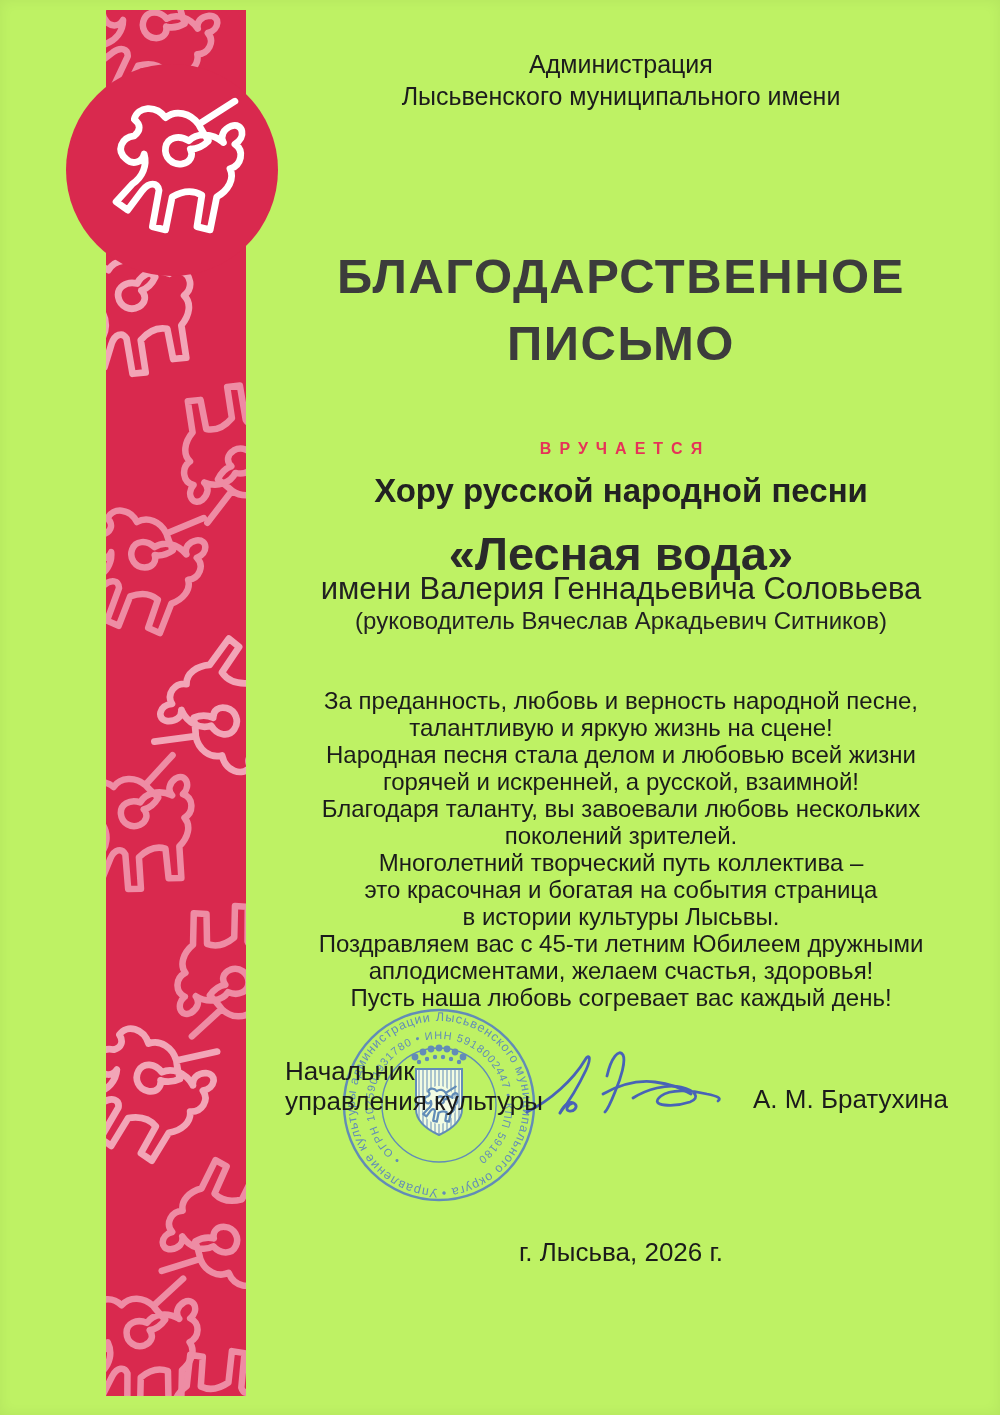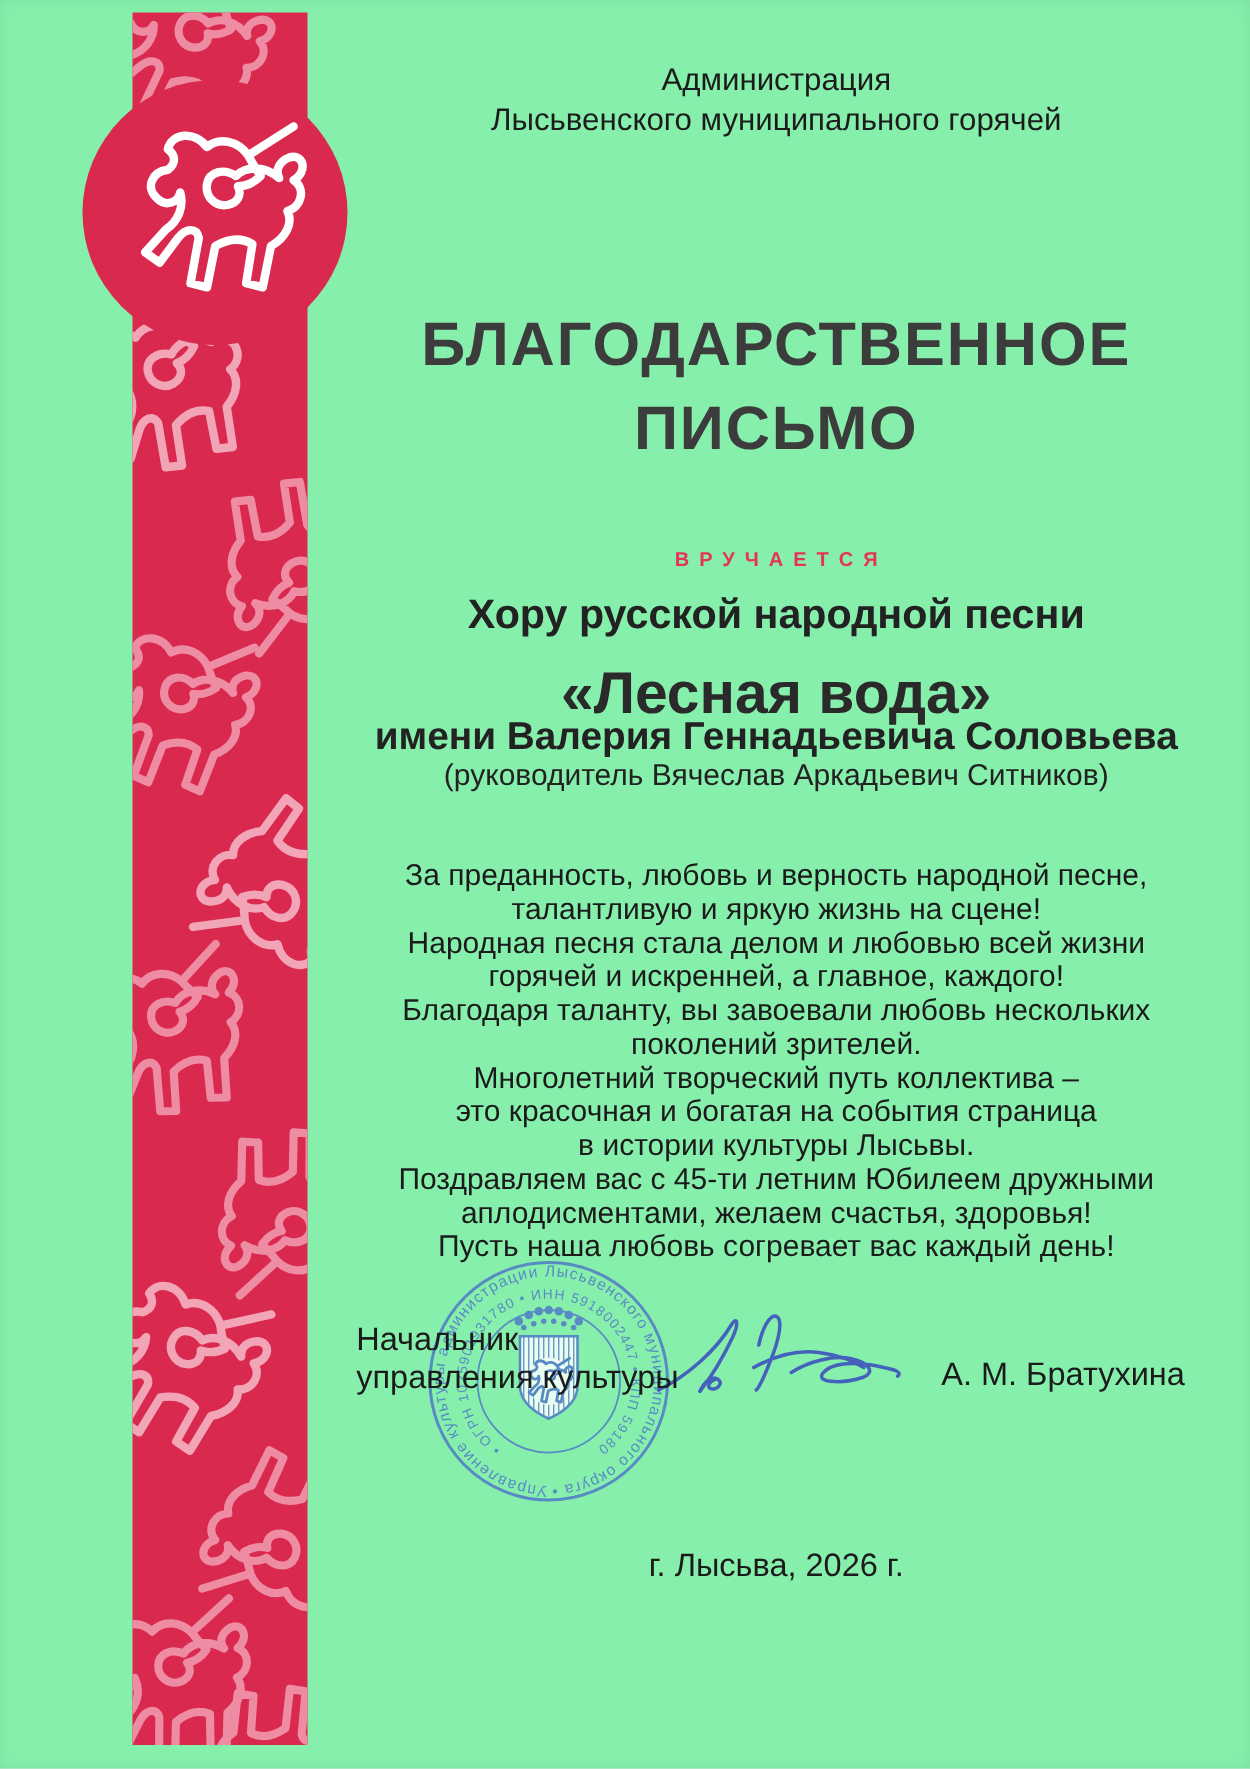--- a/index.html
+++ b/index.html
@@ -1,34 +1,34 @@
 <!DOCTYPE html>
 <html lang="ru"><head>
 <meta charset="utf-8">
 <style>
   html,body{margin:0;padding:0;background:#e9e9e7;}
   .page{
     position:relative;
     width:1000px;height:1415px;
     margin:0 auto;
-    background:#86efac;
+    background:#bef264;
     overflow:hidden;
     font-family:"Liberation Sans", sans-serif;
     color:#1e1e1e;
     box-shadow:inset 0 0 14px rgba(0,0,0,.06);
   }
   svg{display:block;}
   .abs{position:absolute;}
   .col{position:absolute;left:242px;width:758px;text-align:center;}
   .org{top:48px;font-size:25px;line-height:32px;color:#1c1c1c;}
   .title{top:243px;font-size:49px;line-height:67px;font-weight:700;letter-spacing:1.5px;color:#3c3c3c;}
   .presented{top:440px;font-size:16px;font-weight:700;letter-spacing:8px;text-indent:8px;}
   .rec1{top:472px;font-size:33px;font-weight:700;color:#222;}
   .rec2{top:515px;font-size:47px;font-weight:700;color:#2a2a2a;margin-top:11px;}
-  .rec3{top:571px;font-size:31px;font-weight:700;color:#222;}
+  .rec3{top:571px;font-size:31px;font-weight:400;color:#222;}
   .rec4{top:607px;font-size:24px;color:#222;}
   .bodytext{top:687px;font-size:24px;line-height:27px;color:#1b1b1b;}
   .footer{top:1237px;font-size:26px;color:#1b1b1b;}
   .signer{position:absolute;left:285px;top:1056px;font-size:26px;line-height:30px;color:#1b1b1b;text-align:left;}
   .signer-name{position:absolute;left:753px;top:1084px;font-size:26px;color:#1b1b1b;}
   .stamp{position:absolute;left:341px;top:1007px;opacity:.82;}
   .sig{position:absolute;left:515px;top:1032px;opacity:.92;}
 </style>
 </head>
 <body>
@@ -72,40 +72,40 @@
     </g>
 
     <g>
       <circle cx="172" cy="170" r="106" fill="#d9294e"></circle>
       <use href="#uni" transform="translate(93,88) scale(1.65)" fill="none" stroke="#ffffff" stroke-width="4.1"></use>
     </g>
   </svg>
 
   <div class="col org">
     <div>Администрация</div>
-    <div>Лысьвенского муниципального горячей</div>
+    <div>Лысьвенского муниципального имени</div>
   </div>
 
   <div class="col title">
     <div>БЛАГОДАРСТВЕННОЕ</div>
     <div>ПИСЬМО</div>
   </div>
 
   <div class="col presented" style="color:#e63358">ВРУЧАЕТСЯ</div>
 
   <div class="col rec1">Хору русской народной песни</div>
   <div class="col rec2">«Лесная вода»</div>
   <div class="col rec3">имени Валерия Геннадьевича Соловьева</div>
   <div class="col rec4">(руководитель Вячеслав Аркадьевич Ситников)</div>
 
   <div class="col bodytext">
     <div>За преданность, любовь и верность народной песне,</div>
     <div>талантливую и яркую жизнь на сцене!</div>
     <div>Народная песня стала делом и любовью всей жизни</div>
-    <div>горячей и искренней, а главное, каждого!</div>
+    <div>горячей и искренней, а русской, взаимной!</div>
     <div>Благодаря таланту, вы завоевали любовь нескольких</div>
     <div>поколений зрителей.</div>
     <div>Многолетний творческий путь коллектива –</div>
     <div>это красочная и богатая на события страница</div>
     <div>в истории культуры Лысьвы.</div>
     <div>Поздравляем вас с 45-ти летним Юбилеем дружными</div>
     <div>аплодисментами, желаем счастья, здоровья!</div>
     <div>Пусть наша любовь согревает вас каждый день!</div>
   </div>
 

